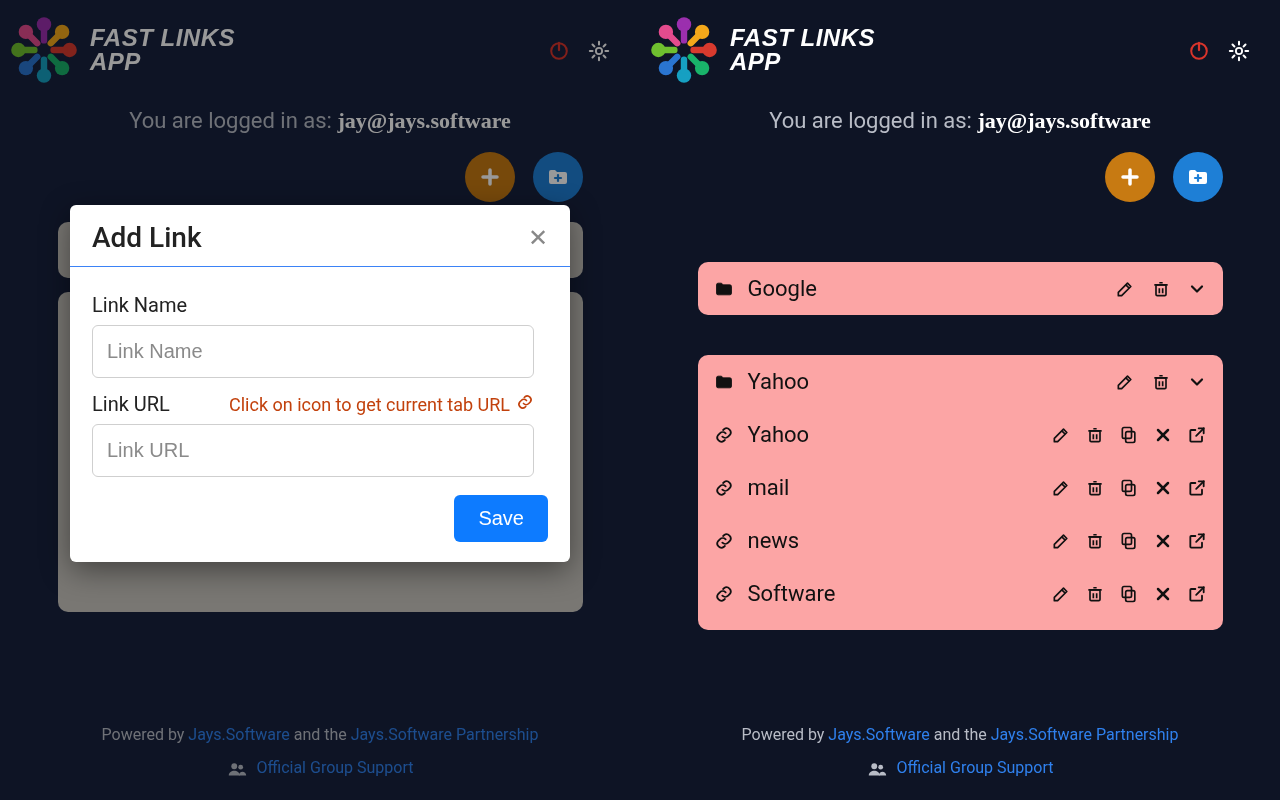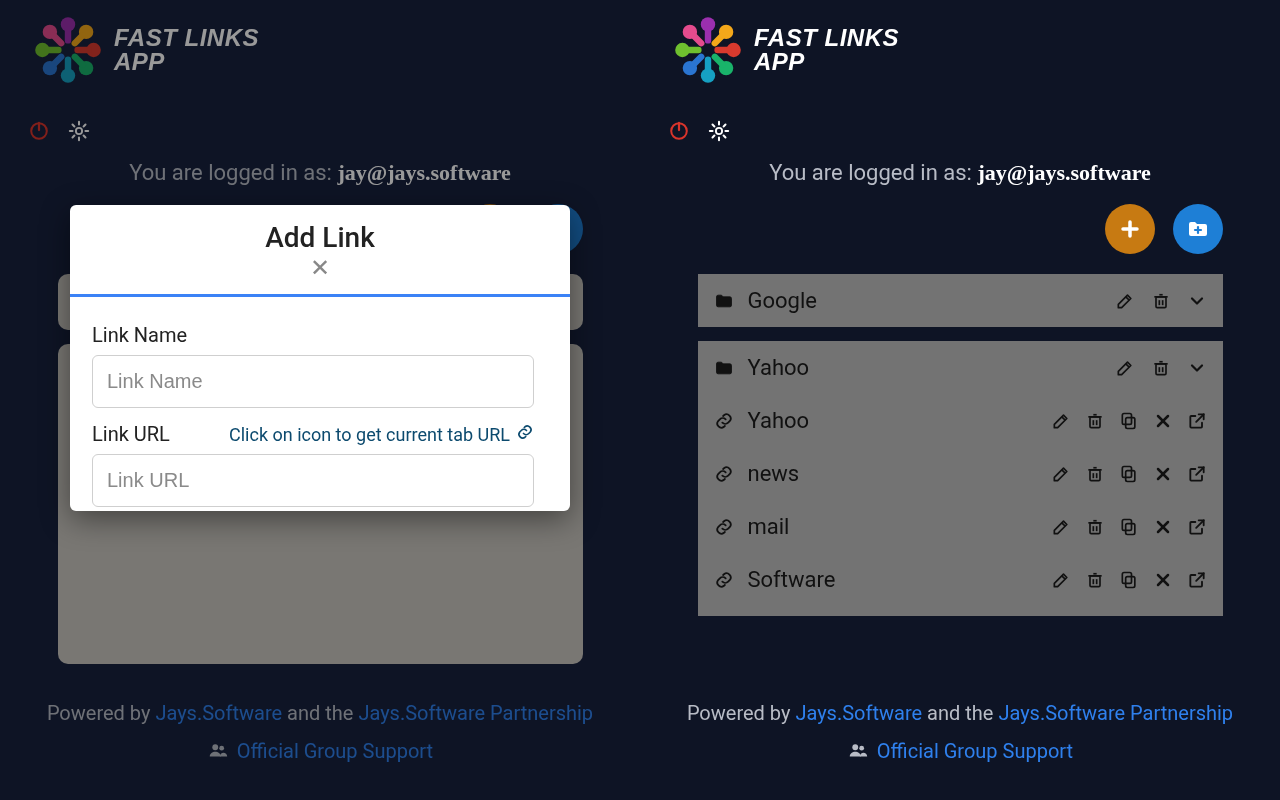--- a/index.html
+++ b/index.html
@@ -26,23 +26,22 @@
     flex-direction: column;
     align-items: center;
     box-sizing: border-box;
   }
   .pane.dimmed > *:not(.modal-overlay) { filter: brightness(0.6); }
   .header {
     width: 100%;
     display: flex;
     align-items: flex-start;
     justify-content: space-between;
-    padding: 10px 20px 0 28px;
+    padding: 10px 20px 0 4px;
     box-sizing: border-box;
-    flex-direction: column;
   }
   .brand {
     display: flex;
     align-items: center;
     gap: 6px;
   }
   .brand-name {
     font-family: Impact, "Arial Black", sans-serif;
     font-size: 24px;
     font-weight: 700;
@@ -81,25 +80,26 @@
   }
   .circle-btn.addlink { background: #c77a12; }
   .circle-btn.addfolder { background: #1e7fd6; }
   .circle-btn svg { width: 24px; height: 24px; fill:#fff; }
 
   .groups {
     width: 525px;
     margin-top: 20px;
   }
   .group-card {
-    background: #737373;
-    border-radius: 0;
+    background: #fca5a5;
+    border-radius: 10px;
     color: #111;
     margin-bottom: 14px;
     overflow: hidden;
+    margin-top: 40px;
   }
   .group-head {
     display: flex;
     align-items: center;
     padding: 14px 16px;
     gap: 14px;
   }
   .group-head .title {
     flex: 1;
     font-size: 22px;
@@ -114,24 +114,24 @@
     display:flex;
     align-items:center;
     gap:14px;
     padding: 14px 0;
   }
   .link-row .name { flex:1; font-size:22px; }
   .link-row .acts { display:flex; gap:14px; align-items:center; }
 
   .footer {
     position:absolute;
-    bottom:37px;
+    bottom:20px;
     width:100%;
     text-align:center;
-    font-size:20px;
+    font-size:16px;
     color:#b8bcc6;
   }
   .footer a { color:#2f80ed; text-decoration:none; }
   .support-line {
     margin-top:14px;
     display:flex;
     gap:8px;
     align-items:flex-start;
     justify-content:center;
   }
@@ -152,32 +152,31 @@
     border-radius:6px;
     color:#222;
     box-shadow:0 8px 30px rgba(0,0,0,.45);
     filter:none !important;
   }
   .modal-head {
     display:flex;
     align-items:center;
     justify-content:space-between;
     padding:16px 22px 12px 22px;
-    border-bottom:3px solid #3b82f6;
-    flex-direction:column;
+    border-bottom:1px solid #3b82f6;
   }
   .modal-head h2 {
     margin:0;
     font-size:28px;
     font-weight:500;
   }
   .modal-close { font-size:24px; color:#888; cursor:pointer; }
   .modal-body { padding: 18px 36px 4px 22px; }
   .form-label { font-size:20px; margin:8px 0 8px 0; display:flex; align-items:center; gap:10px; }
-  .hint { font-size:18px; color:#0c4a6e; margin-left:auto; display:flex; gap:6px; align-items:center;}
+  .hint { font-size:18px; color:#c2410c; margin-left:auto; display:flex; gap:6px; align-items:center;}
   .hint svg{ width:18px;height:18px; }
   .text-input {
     width:100%;
     box-sizing:border-box;
     padding:14px 14px;
     font-size:20px;
     border:1px solid #cfcfcf;
     border-radius:6px;
     color:#222;
   }
@@ -389,20 +388,23 @@
             <span>Link URL</span>
             <span class="hint">
               <span>Click on icon to get current tab URL</span>
               <span><svg viewBox="0 0 24 24" style="stroke:#111">
                     <use href="#i-link"></use>
                   </svg></span>
             </span>
           </div>
           <input class="text-input" placeholder="Link URL" style="">
         </div>
+        <div class="modal-actions">
+          <button class="save-btn">Save</button>
+        </div>
       </div>
     </div>
   </div>
 
   <div class="pane">
     <div class="header">
       <div class="brand">
         <svg width="80" height="80" viewBox="0 0 100 100">
           <g transform="translate(50 50)">
             <g fill="#9b2fae">
@@ -564,21 +566,21 @@
                   </svg>
                 </span>
               </span>
             </div>
             <div class="link-row">
               <span class="icon-btn">
                 <svg viewBox="0 0 24 24">
                   <use href="#i-link"></use>
                 </svg>
               </span>
-              <span class="name">news</span>
+              <span class="name">mail</span>
               <span class="acts">
                 <span class="icon-btn">
                   <svg viewBox="0 0 24 24">
                     <use href="#i-pencil"></use>
                   </svg>
                 </span>
                 <span class="icon-btn trash">
                   <svg viewBox="0 0 24 24">
                     <use href="#i-trash"></use>
                   </svg>
@@ -599,21 +601,21 @@
                   </svg>
                 </span>
               </span>
             </div>
             <div class="link-row">
               <span class="icon-btn">
                 <svg viewBox="0 0 24 24">
                   <use href="#i-link"></use>
                 </svg>
               </span>
-              <span class="name">mail</span>
+              <span class="name">news</span>
               <span class="acts">
                 <span class="icon-btn">
                   <svg viewBox="0 0 24 24">
                     <use href="#i-pencil"></use>
                   </svg>
                 </span>
                 <span class="icon-btn trash">
                   <svg viewBox="0 0 24 24">
                     <use href="#i-trash"></use>
                   </svg>

